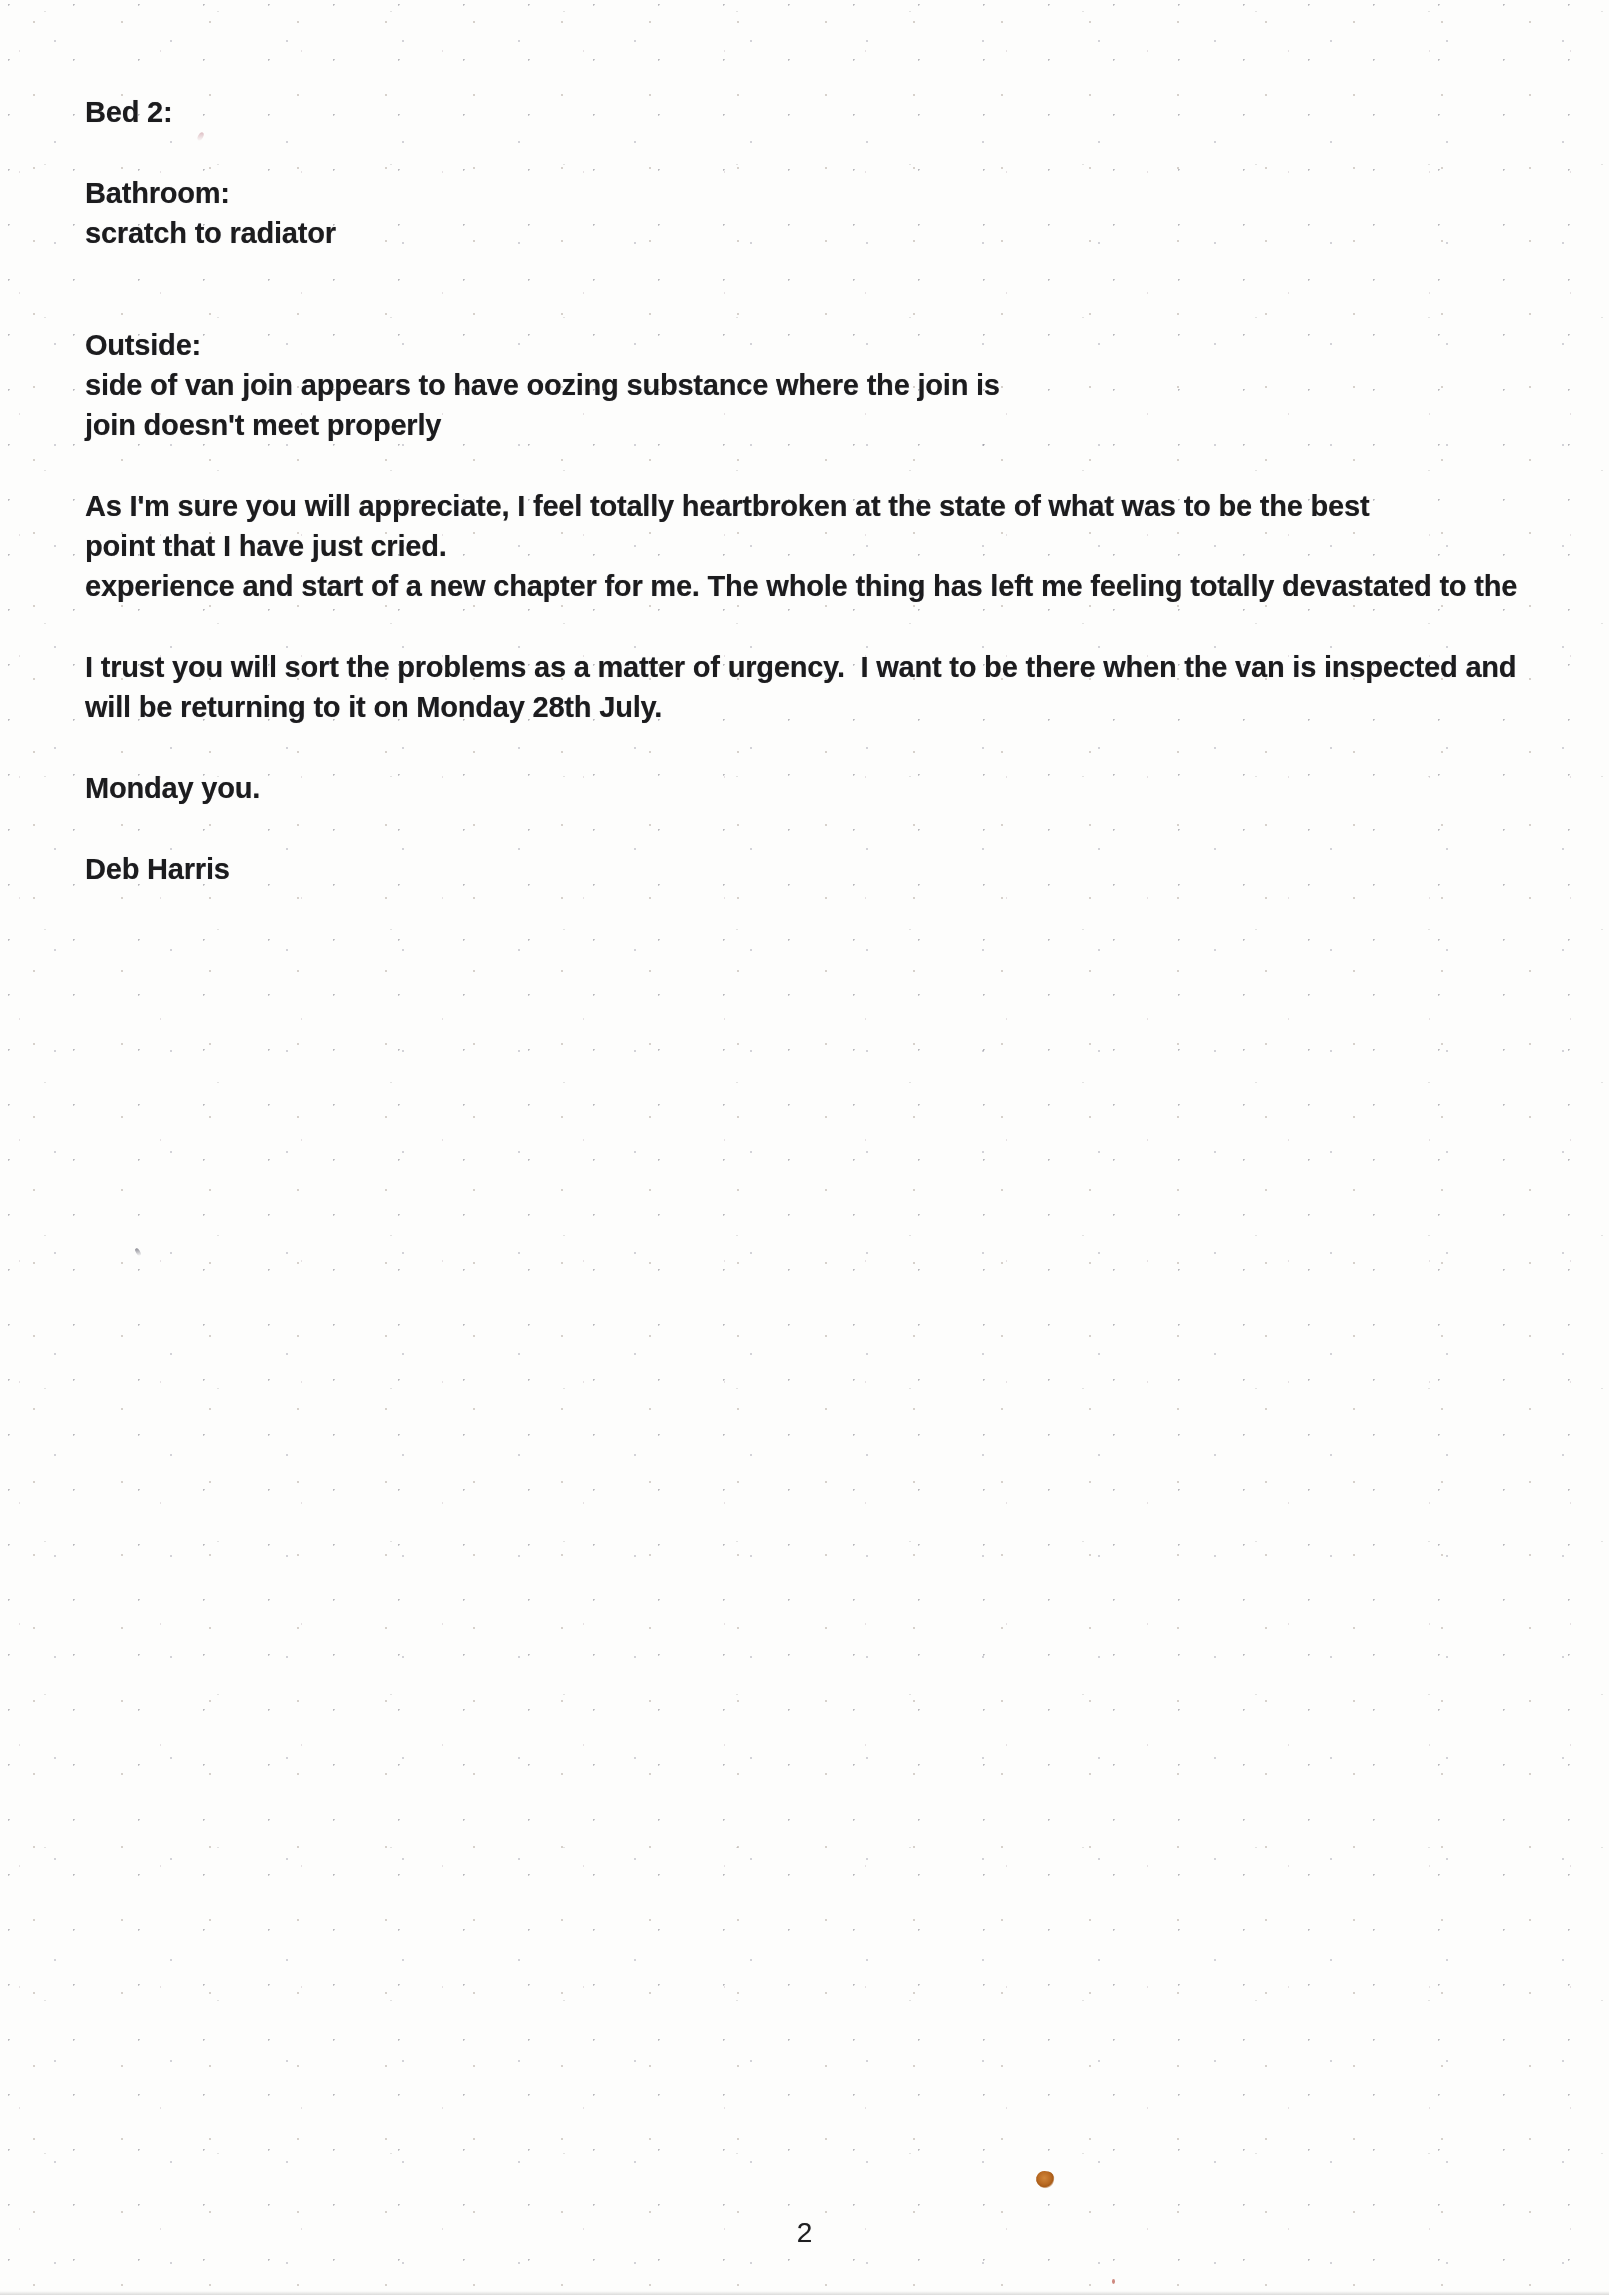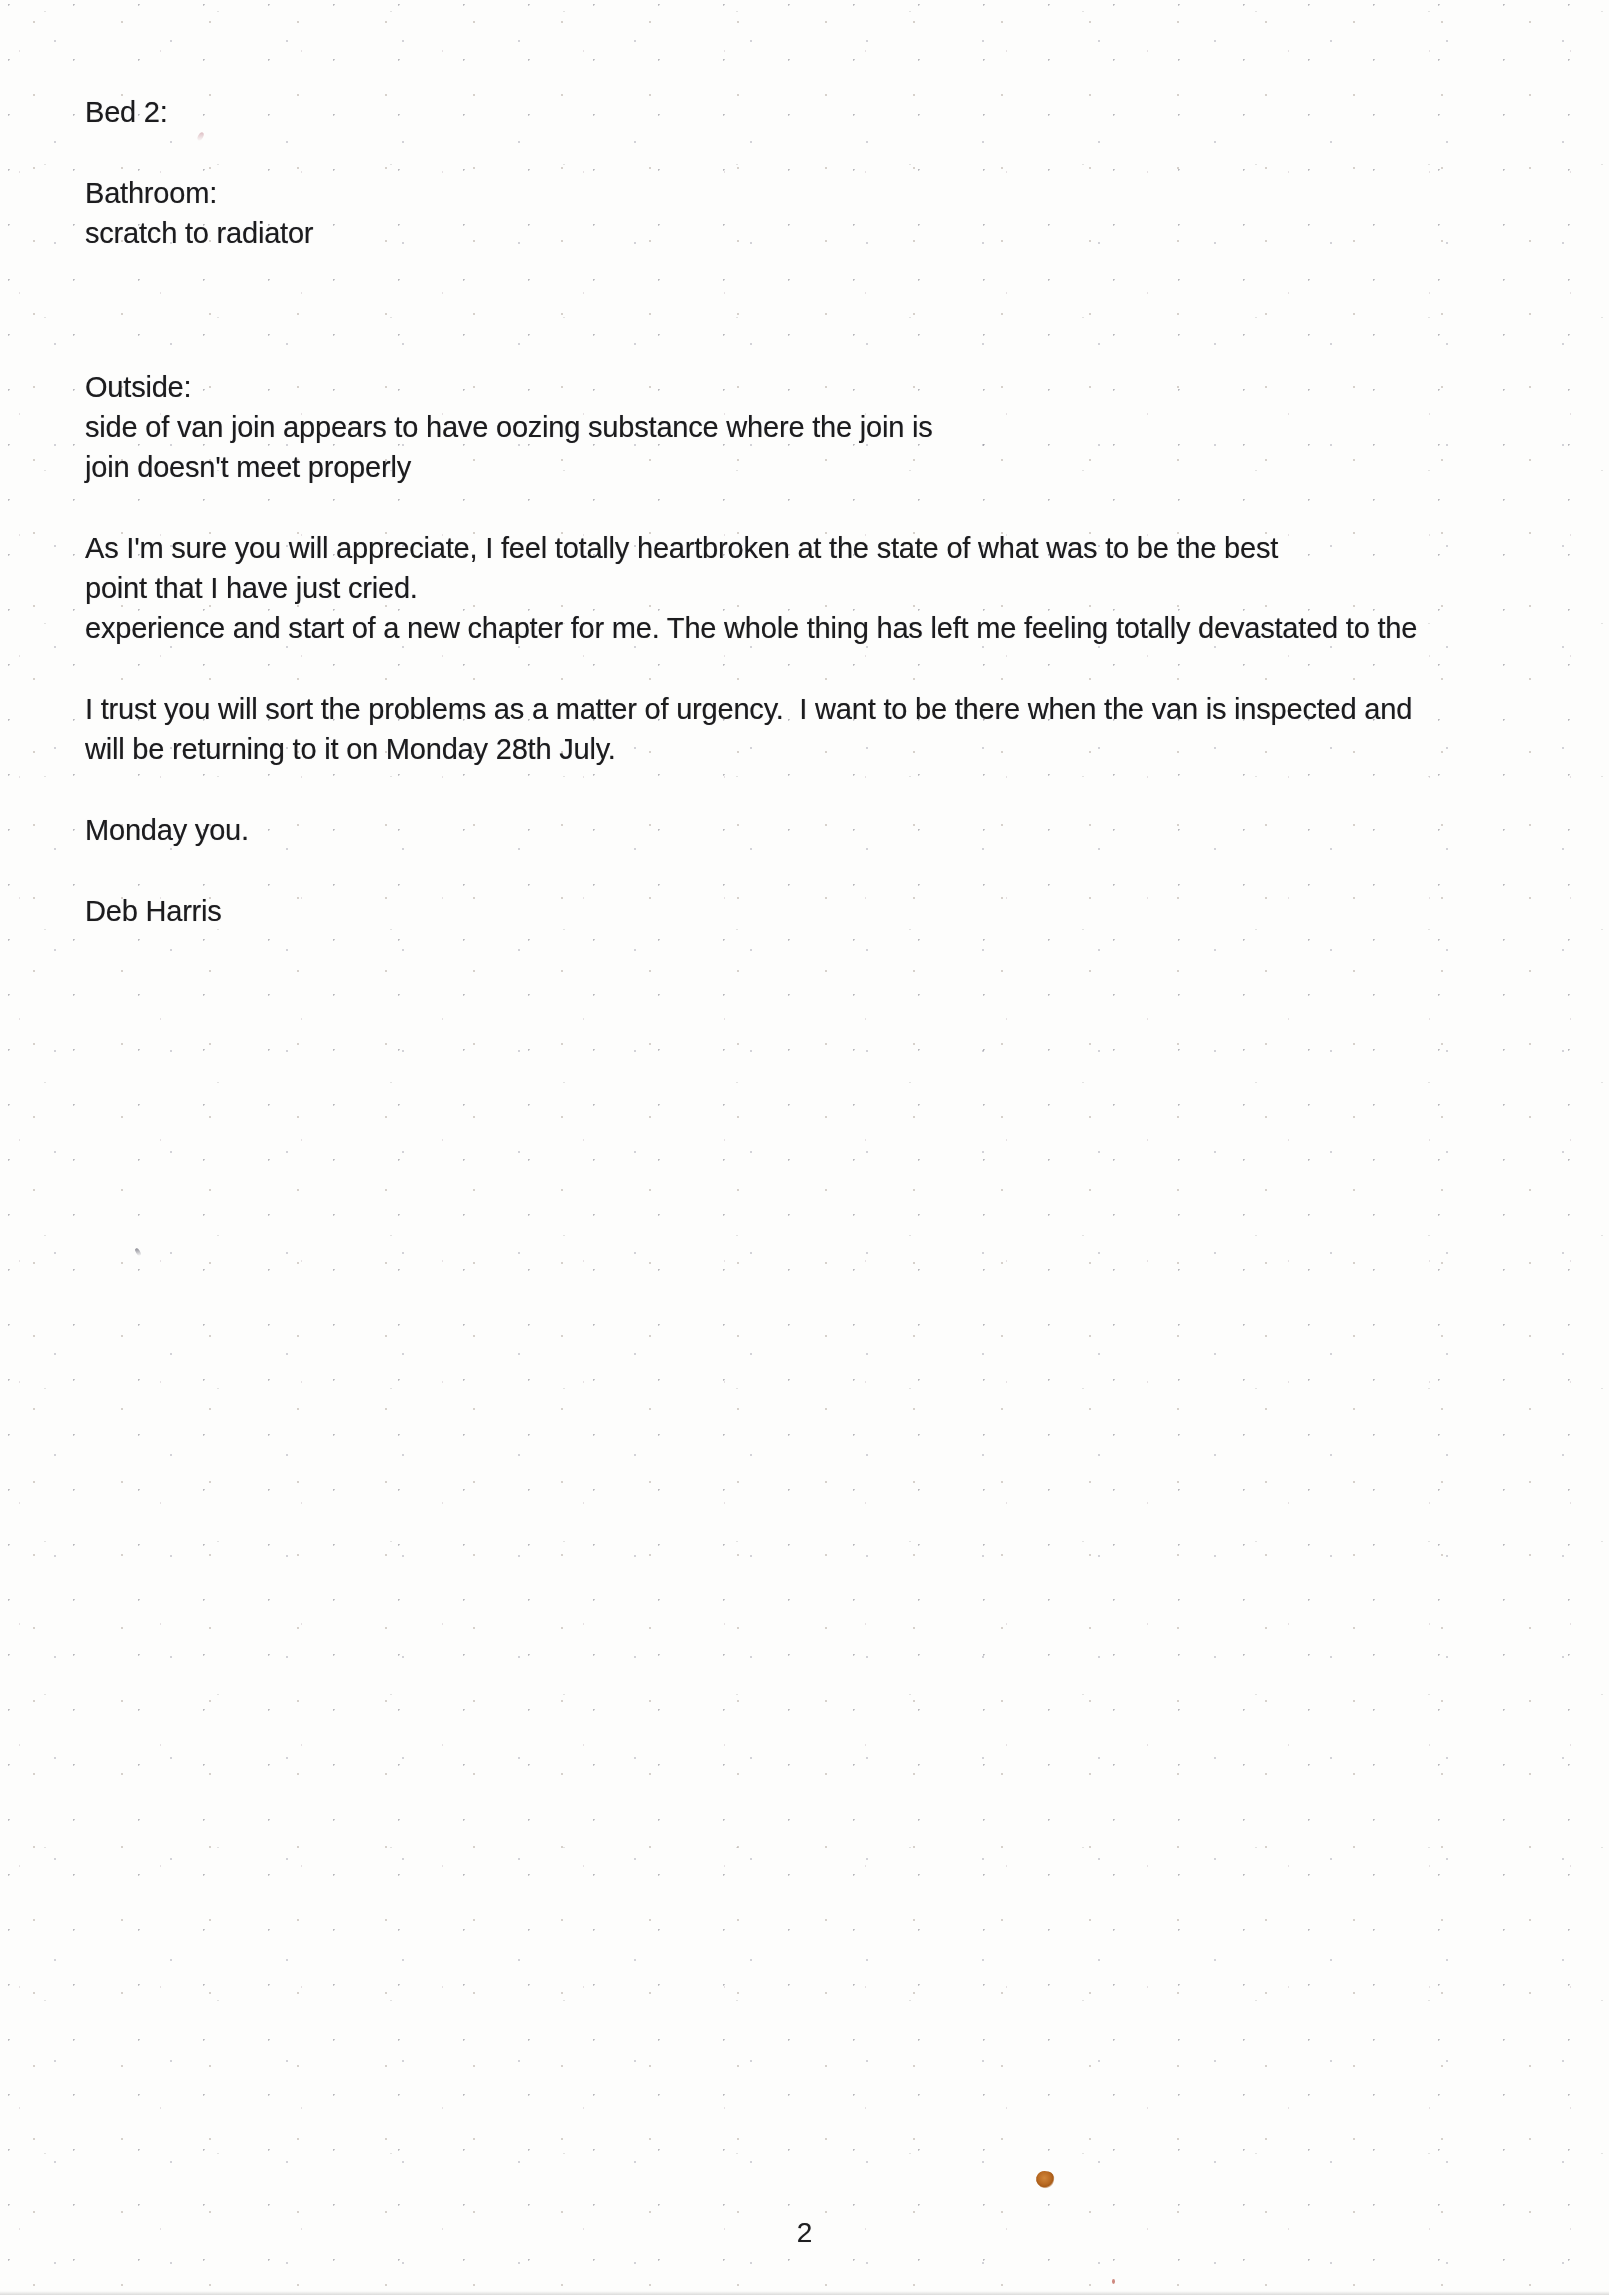--- a/index.html
+++ b/index.html
@@ -31,24 +31,25 @@
   .letter {
     position: absolute;
     left: 85px; top: 92px;
     width: 1470px;
     color: #1c1c1e;
     font-size: 29px;
     line-height: 40px;
     letter-spacing: -0.2px;
   }
   .block + .block { margin-top: 41px; }
-  .block.gap-extra { margin-top: 114px; }
+  .block.gap-extra { margin-top: 72px; }
   .line {
     white-space: pre;
     text-shadow: 0 0 0.7px rgba(25,25,35,0.38), 0.3px 0.3px 0.3px rgba(40,40,60,0.18);
+    font-weight: bold;
   }
   .page-footer {
     position: absolute;
     left: 0; right: 0; top: 2217px;
     text-align: center;
   }
   .page-number {
     font-size: 28px;
     color: #1e1e20;
     letter-spacing: -0.2px;

